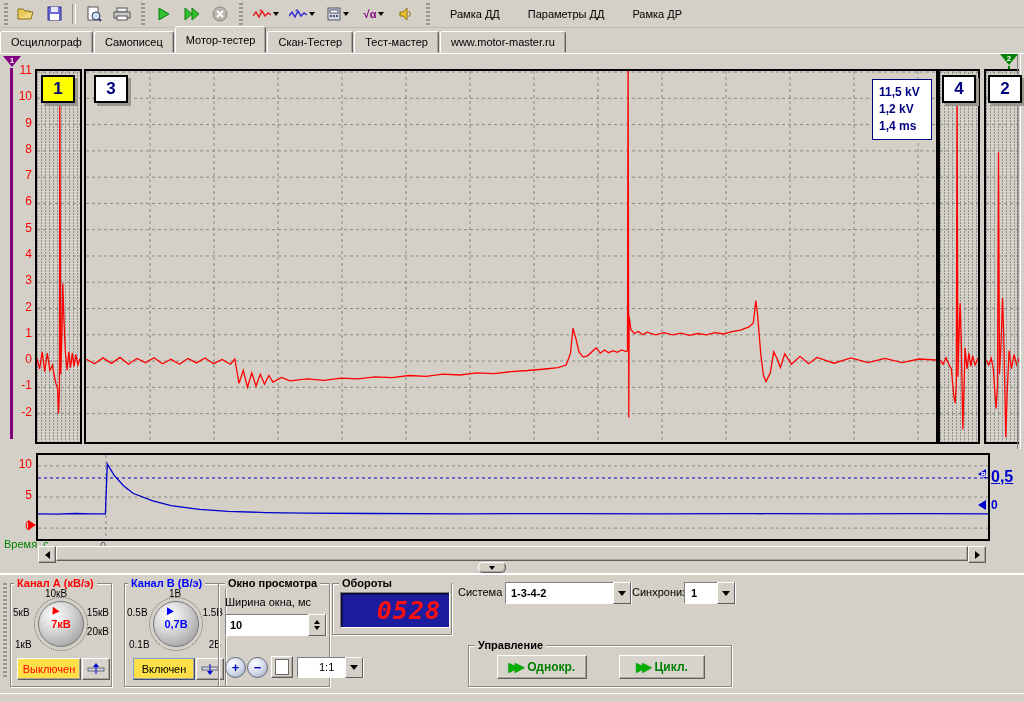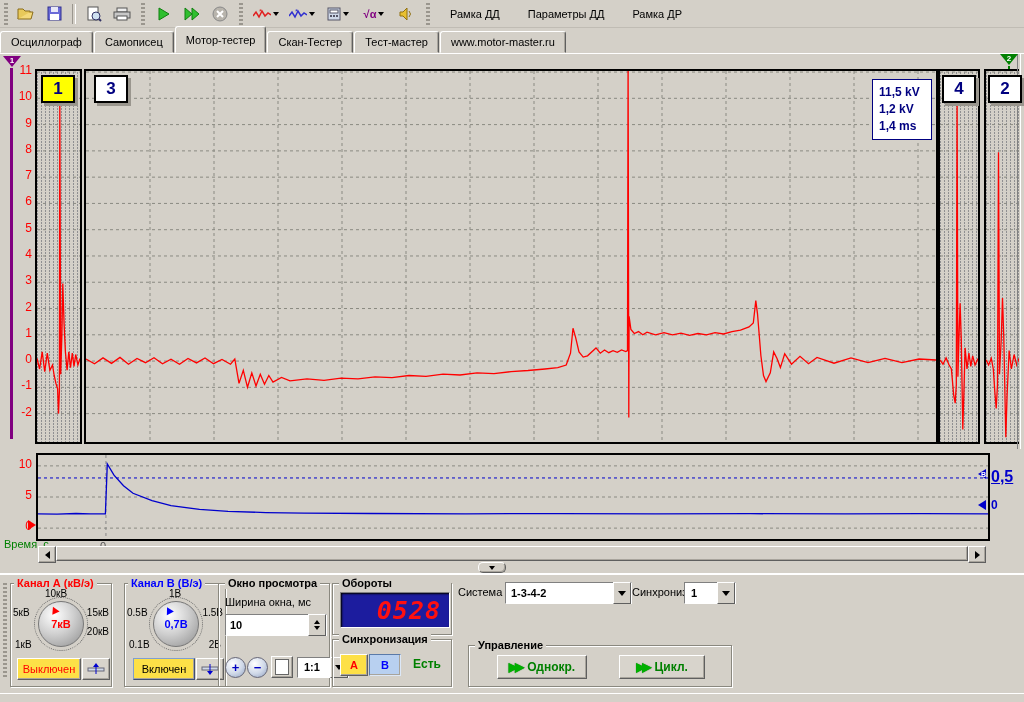--- a/index.html
+++ b/index.html
@@ -422,40 +422,34 @@
     <div class="abs" style="left:6px;top:72px;display:flex;align-items:center;">
       <div class="lens">
           <span>+</span>
         </div>
       <div class="lens">
           <span>−</span>
         </div>
       <div class="btn" style="width:20px;height:20px;margin-left:2px;">
           <span class="pg"></span>
         </div>
-      <div class="combo" style="width:44px;height:19px;margin-left:4px;padding-left:6px;font-weight:bold;">
+      <div class="combo" style="width:44px;height:19px;margin-left:4px;padding-left:21px;font-weight:normal;">
         <span>1:1</span>
         <span class="cb-btn">
             <i class="arr-d"></i>
           </span>
       </div>
     </div>
   </div>
 
   <div class="group abs" style="left:332px;top:8px;width:118px;height:50px;">
     <div class="group-title">Обороты двигателя</div>
     <div id="led" class="abs" style="left:7px;top:8px;width:100px;height:34px;">0528</div>
   </div>
 
-  <div class="group abs" style="left:332px;top:64px;width:118px;height:46px;">
-    <div class="group-title">Синхронизация</div>
-    <div class="state-btn" style="left:7px;top:14px;width:26px;color:#ff0000;font-weight:bold;">А</div>
-    <div class="state-btn" style="left:36px;top:14px;width:30px;color:#0000ff;font-weight:bold;background:#b8d0f0;border-color:#5a7aa8 #dce8f8 #dce8f8 #5a7aa8;">В</div>
-    <div class="abs" style="left:80px;top:17px;color:#008000;font-weight:bold;font-size:12px;">Есть</div>
-  </div>
 
   <div class="abs" style="left:458px;top:11px;">Система</div>
   <div class="combo abs" style="left:505px;top:7px;width:120px;height:20px;padding-left:5px;">
     <span>1-3-4-2</span>
     <span class="cb-btn">
         <i class="arr-d"></i>
       </span>
   </div>
   <div class="abs" style="left:632px;top:11px;">Синхрониз.</div>
   <div class="combo abs" style="left:684px;top:7px;width:44px;height:20px;padding-left:6px;">

